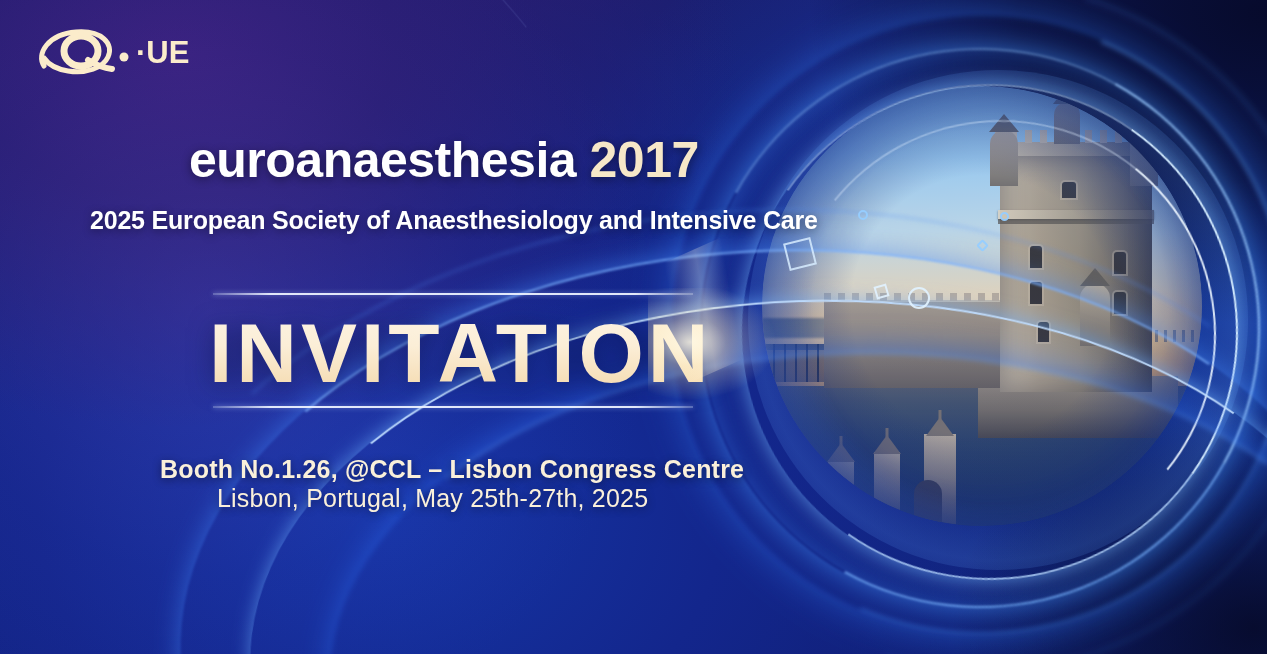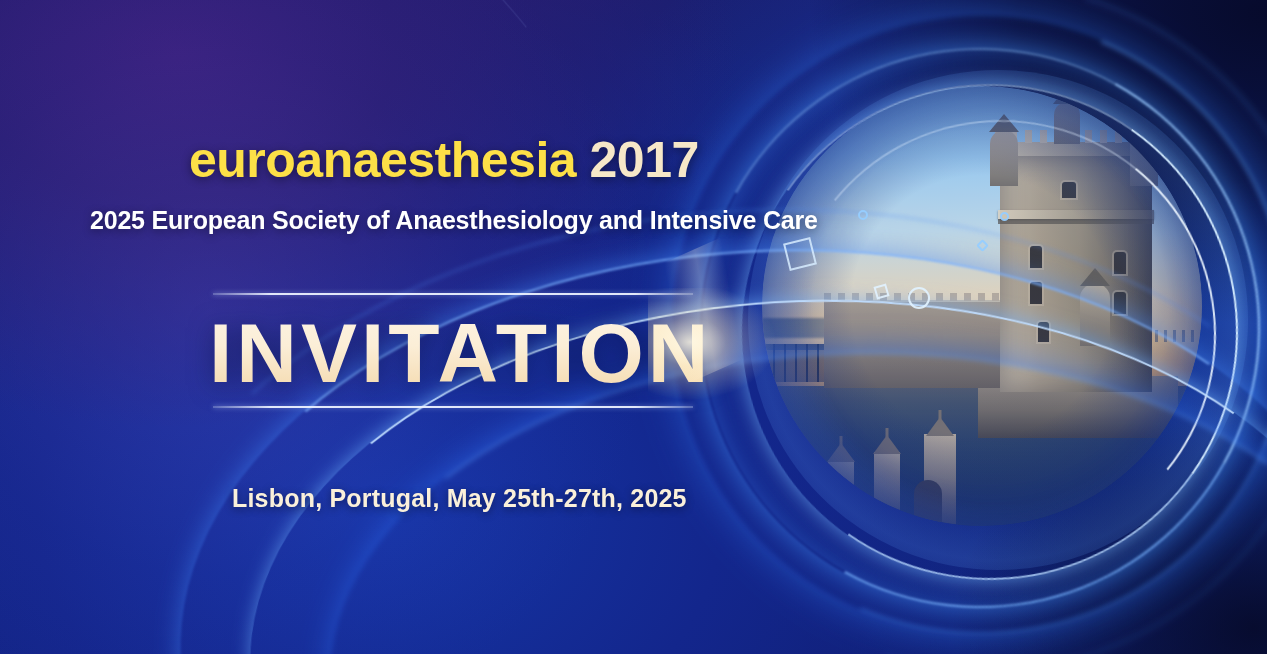--- a/index.html
+++ b/index.html
@@ -286,21 +286,21 @@
     width:160px; height:56px;
   }
   .logo svg{ display:block; }
 
   .title{
     position:absolute; left:189px; top:131px;
     font-size:50px; font-weight:700; letter-spacing:-.5px;
     color:#f6e7c8; white-space:nowrap;
     text-shadow:0 2px 10px rgba(0,0,0,.45);
   }
-  .title .w{ color:#fde047; }
+  .title .w{ color:#ffffff; }
 
   .subtitle{
     position:absolute; left:90px; top:206px;
     font-size:25px; font-weight:700; letter-spacing:-.2px;
     color:#ffffff; white-space:nowrap;
     text-shadow:0 2px 8px rgba(0,0,0,.4);
   }
 
   .rule{
     position:absolute; left:213px; width:480px; height:2px;
@@ -332,22 +332,22 @@
     pointer-events:none;
   }
 
   .venue{
     position:absolute; left:160px; top:455px;
     font-size:25px; font-weight:700; letter-spacing:.2px;
     color:#faf0da; white-space:nowrap;
     text-shadow:0 2px 8px rgba(0,0,0,.45);
   }
   .venue-2{
-    position:absolute; left:232px; top:484px;
-    font-size:25px; font-weight:700; letter-spacing:.2px;
+    position:absolute; left:217px; top:484px;
+    font-size:25px; font-weight:400; letter-spacing:.2px;
     color:#faf0da; white-space:nowrap;
     text-shadow:0 2px 8px rgba(0,0,0,.45);
   }
 </style>
 </head>
 <body>
 
 <div class="banner">
 
   <div class="bg-base"></div>
@@ -410,28 +410,38 @@
   <div class="sweep w3"></div>
   <div class="sweep w2"></div>
 
   <div class="deco sq-out" style="left:786px;top:240px;width:28px;height:28px;transform:rotate(-14deg);"></div>
   <div class="deco sq-sm" style="left:875px;top:285px;width:13px;height:13px;transform:rotate(-16deg);"></div>
   <div class="deco ring-sm" style="left:908px;top:287px;width:22px;height:22px;"></div>
   <div class="deco ring-xs" style="left:858px;top:210px;width:10px;height:10px;"></div>
   <div class="deco ring-xs" style="left:1000px;top:212px;width:9px;height:9px;"></div>
   <div class="deco ring-xs" style="left:978px;top:241px;width:9px;height:9px;transform:rotate(45deg);border-radius:2px;"></div>
 
+  <div class="logo">
+    <svg width="160" height="56" viewBox="0 0 160 56">
+      <path d="M10 42 C2 30 14 10 42 8 C68 6 80 20 74 33 C69 44 52 50 34 47 C22 45 14 40 10 34" fill="none" stroke="#fbeccb" stroke-width="5" stroke-linecap="round"></path>
+      <ellipse cx="47" cy="27" rx="17" ry="15" fill="none" stroke="#fbeccb" stroke-width="7"></ellipse>
+      <path d="M54 36 C62 41 70 44 78 45" fill="none" stroke="#fbeccb" stroke-width="6" stroke-linecap="round"></path>
+      <circle cx="90" cy="33" r="4.5" fill="#fbeccb"></circle>
+    </svg>
+    <span style="position:absolute;left:102px;top:11px;font-size:31px;font-weight:700;color:#fbeccb;letter-spacing:0px;">·UE</span>
+  </div>
 
   <div class="title">
     <span class="w">euroanaesthesia</span><span>&nbsp;</span><span>2017</span>
   </div>
 
   <div class="subtitle">2025 European Society of Anaesthesiology and Intensive Care</div>
 
   <div class="rule rule-top"></div>
   <div class="invitation">INVITATION</div>
   <div class="flare2"></div>
   <div class="flare"></div>
   <div class="rule rule-bot"></div>
 
+  <div class="venue">Booth No.1.26, @CCL  –  Lisbon Congress Centre</div>
   <div class="venue-2">Lisbon, Portugal, May 25th-27th, 2025</div>
 
 </div>
 
 </body></html>

